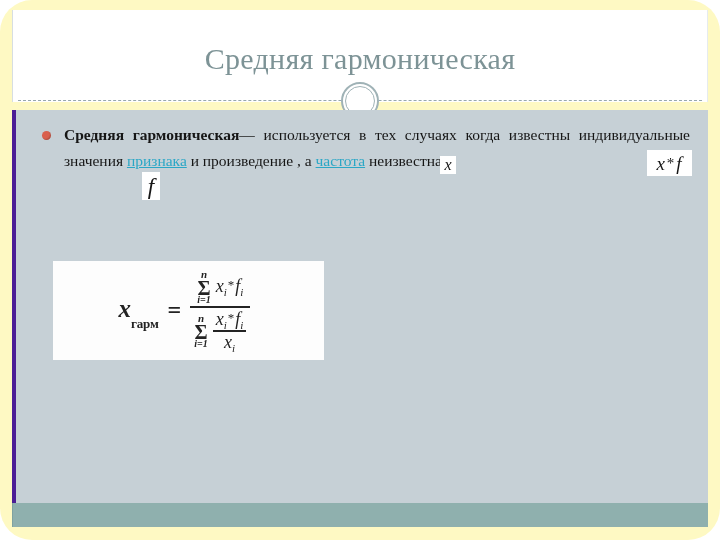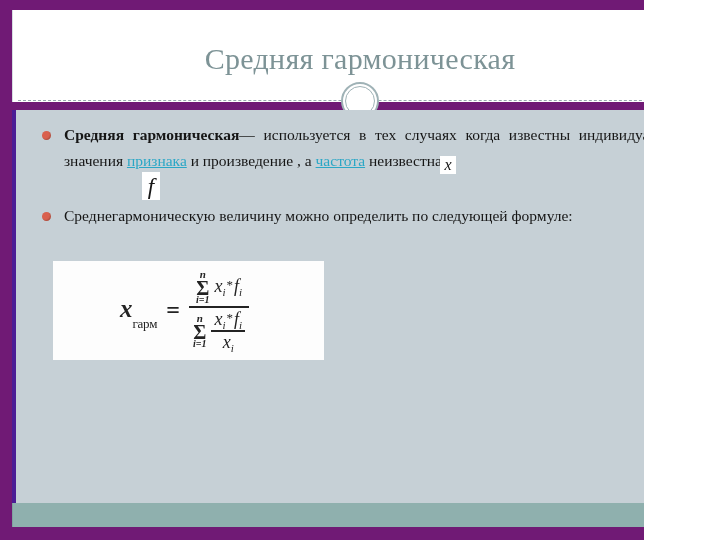--- a/index.html
+++ b/index.html
@@ -9,24 +9,25 @@
   body {
     width: 720px;
     height: 540px;
     background: #ffffff;
     font-family: "Liberation Serif", "DejaVu Serif", serif;
     overflow: hidden;
   }
 
   #slide {
     position: relative;
-    width: 644px;
+    width: 720px;
     height: 540px;
-    background: #701a75;
+    background: #fef9c3;
     overflow: hidden;
+    border-radius: 32px;
   }
 
   
   #title-band {
     position: absolute;
     left: 12px;
     top: 10px;
     width: 696px;
     height: 92px;
     background: #ffffff;
@@ -195,21 +196,21 @@
     color: #232323;
     transform: translate(-4px, 0);
   }
   .f-var {
     font-style: italic;
     font-weight: bold;
     font-size: 25px;
   }
   .f-sub {
     font-size: 13px;
-    font-weight: normal;
+    font-weight: bold;
     font-style: normal;
     vertical-align: sub;
     position: relative;
     top: 5px;
     letter-spacing: -0.2px;
   }
   .f-eq {
     font-size: 24px;
     font-weight: bold;
     margin: 0 9px;
@@ -297,24 +298,20 @@
 
   <div id="content-panel">
 
     <div class="bullet-block" style="left:26px; top:12px; width:648px;">
       <div class="bullet-dot" style="left:0px; top:9px;"></div>
       <div class="bullet-text" style="margin-left:22px;">
         <span class="bold">Средняя гармоническая</span><span>—</span><span> используется в тех случаях когда известны индивидуальные значения </span><a class="hyperlink" href="#">признака</a><span> и произведение</span><span> , </span><span>а </span><a class="hyperlink" href="#">частота</a><span> неизвестна</span>
       </div>
     </div>
 
-    <div class="bullet-block" style="left:26px; top:93px; width:648px;">
-      <div class="bullet-dot" style="left:0px; top:9px;"></div>
-      <div class="bullet-text" style="margin-left:22px;">Среднегармоническую величину можно определить по следующей формуле:</div>
-    </div>
 
   </div>
 
   <div class="math-chip" id="math-x">x</div>
 
   <div class="math-chip" id="math-f">f</div>
 
   <div class="math-chip" id="math-xf">
     <span>x</span>
       <span class="star">*</span>

